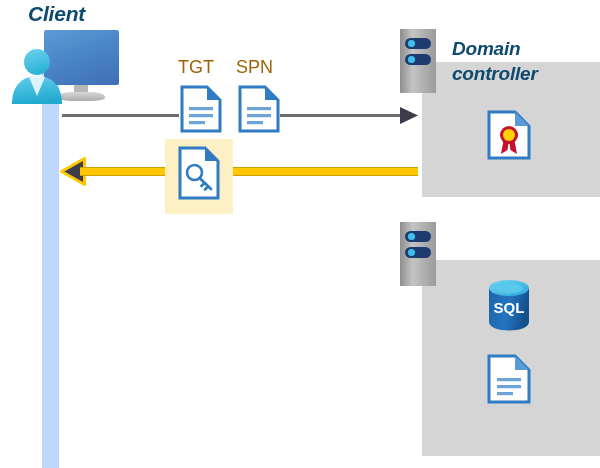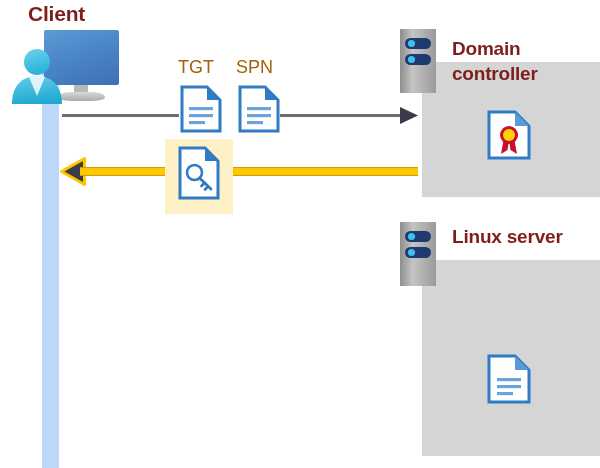--- a/index.html
+++ b/index.html
@@ -17,22 +17,23 @@
     width: 600px;
     height: 468px;
     background: #ffffff;
     overflow: hidden;
   }
   .abs { position: absolute; }
 
   
   .title-bold {
     font-weight: bold;
-    color: #7f1d1d;
+    color: #0c4a6e;
     letter-spacing: -0.2px;
+    font-style: italic;
   }
   #client-title {
     left: 28px; top: 2px;
     font-size: 21px;
   }
   #dc-title {
     left: 452px; top: 2px;
     font-size: 19px;
     line-height: 25px;
     width: 140px;
@@ -224,39 +225,57 @@
       <path d="M28 2 L42 16 H28 Z" fill="#5b9bd5"></path>
 
       <path d="M17 28 L14 44 L20.5 40 L22 30 Z" fill="#c8102e"></path>
       <path d="M27 28 L30 44 L23.5 40 L22 30 Z" fill="#c8102e"></path>
 
       <circle cx="22" cy="25" r="9" fill="#c8102e"></circle>
       <circle cx="22" cy="25" r="6" fill="#ffd200"></circle>
     </svg>
   </div>
 
-  <div class="abs title-bold" id="linux-title">Linux server</div>
 
   <div class="abs icon" style="left:400px; top:222px;">
     <svg width="36" height="64" viewBox="0 0 36 64">
       <defs>
         <linearGradient id="rackG2" x1="0" y1="0" x2="1" y2="0">
           <stop offset="0%" stop-color="#8e8e8e"></stop>
           <stop offset="35%" stop-color="#c4c4c4"></stop>
           <stop offset="100%" stop-color="#9a9a9a"></stop>
         </linearGradient>
       </defs>
       <rect x="0" y="0" width="36" height="64" fill="url(#rackG2)"></rect>
       <rect x="5" y="9" width="26" height="11" rx="5.5" fill="#1f3a6e"></rect>
       <circle cx="11.5" cy="14.5" r="3.6" fill="#3fc0ea"></circle>
       <rect x="5" y="25" width="26" height="11" rx="5.5" fill="#1f3a6e"></rect>
       <circle cx="11.5" cy="30.5" r="3.6" fill="#3fc0ea"></circle>
     </svg>
   </div>
 
+  <div class="abs icon" style="left:485px; top:278px;">
+    <svg width="48" height="54" viewBox="0 0 48 54">
+      <defs>
+        <linearGradient id="sqlBody" x1="0" y1="0" x2="1" y2="0.2">
+          <stop offset="0%" stop-color="#1c65ad"></stop>
+          <stop offset="55%" stop-color="#2474c0"></stop>
+          <stop offset="100%" stop-color="#14508c"></stop>
+        </linearGradient>
+        <linearGradient id="sqlTop" x1="0" y1="0" x2="1" y2="1">
+          <stop offset="0%" stop-color="#6fd6f2"></stop>
+          <stop offset="100%" stop-color="#2aa8d8"></stop>
+        </linearGradient>
+      </defs>
+      <path d="M4 10 H44 V44 C44 49 35 52.5 24 52.5 C13 52.5 4 49 4 44 Z" fill="url(#sqlBody)"></path>
+      <ellipse cx="24" cy="10" rx="20" ry="8" fill="url(#sqlTop)"></ellipse>
+      <ellipse cx="24" cy="10.5" rx="13.5" ry="5" fill="#59c8ea"></ellipse>
+      <text x="24" y="35" text-anchor="middle" font-family="'Liberation Sans',sans-serif" font-size="15" font-weight="bold" fill="#ffffff">SQL</text>
+    </svg>
+  </div>
 
   <div class="abs icon" style="left:487px; top:354px;">
     <svg width="44" height="50" viewBox="0 0 44 50">
       <path d="M2 2 H28 L42 16 V48 H2 Z" fill="#ffffff" stroke="#2f7bc4" stroke-width="3"></path>
       <path d="M28 2 L42 16 H28 Z" fill="#5b9bd5"></path>
       <rect x="10" y="24" width="24" height="3.2" fill="#6ba3da"></rect>
       <rect x="10" y="31" width="24" height="3.2" fill="#6ba3da"></rect>
       <rect x="10" y="38" width="16" height="3.2" fill="#6ba3da"></rect>
     </svg>
   </div>

